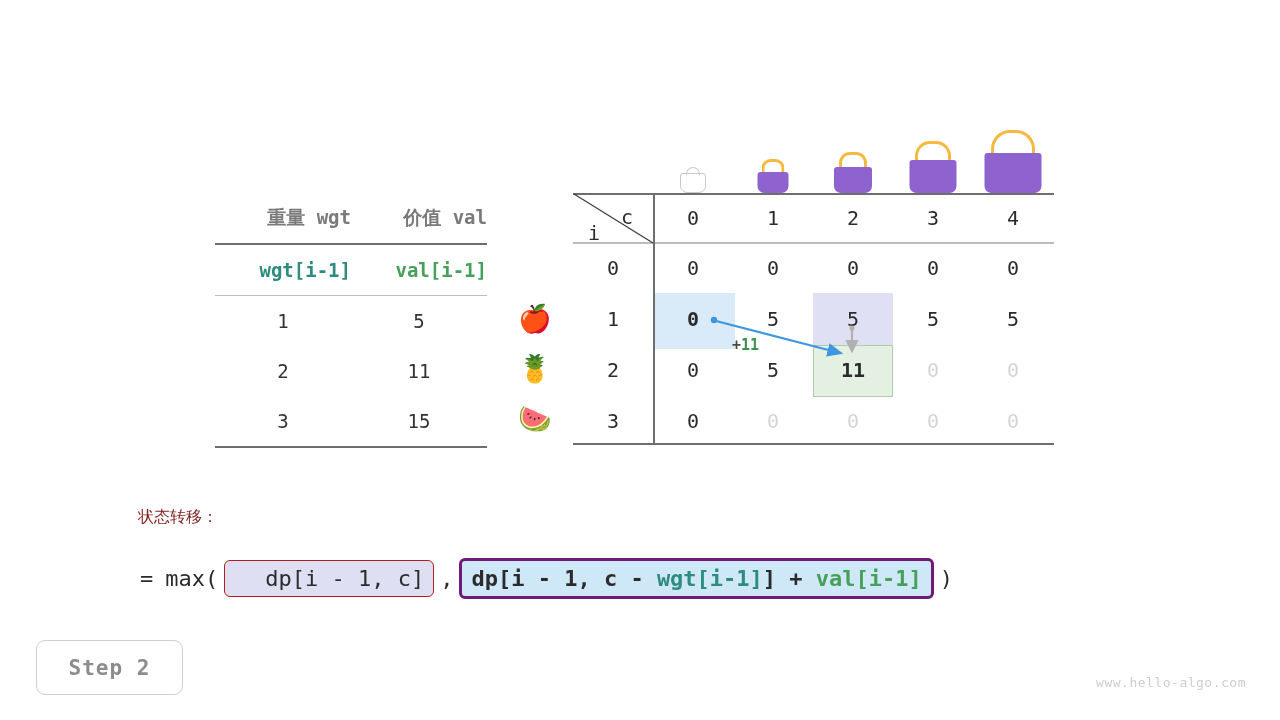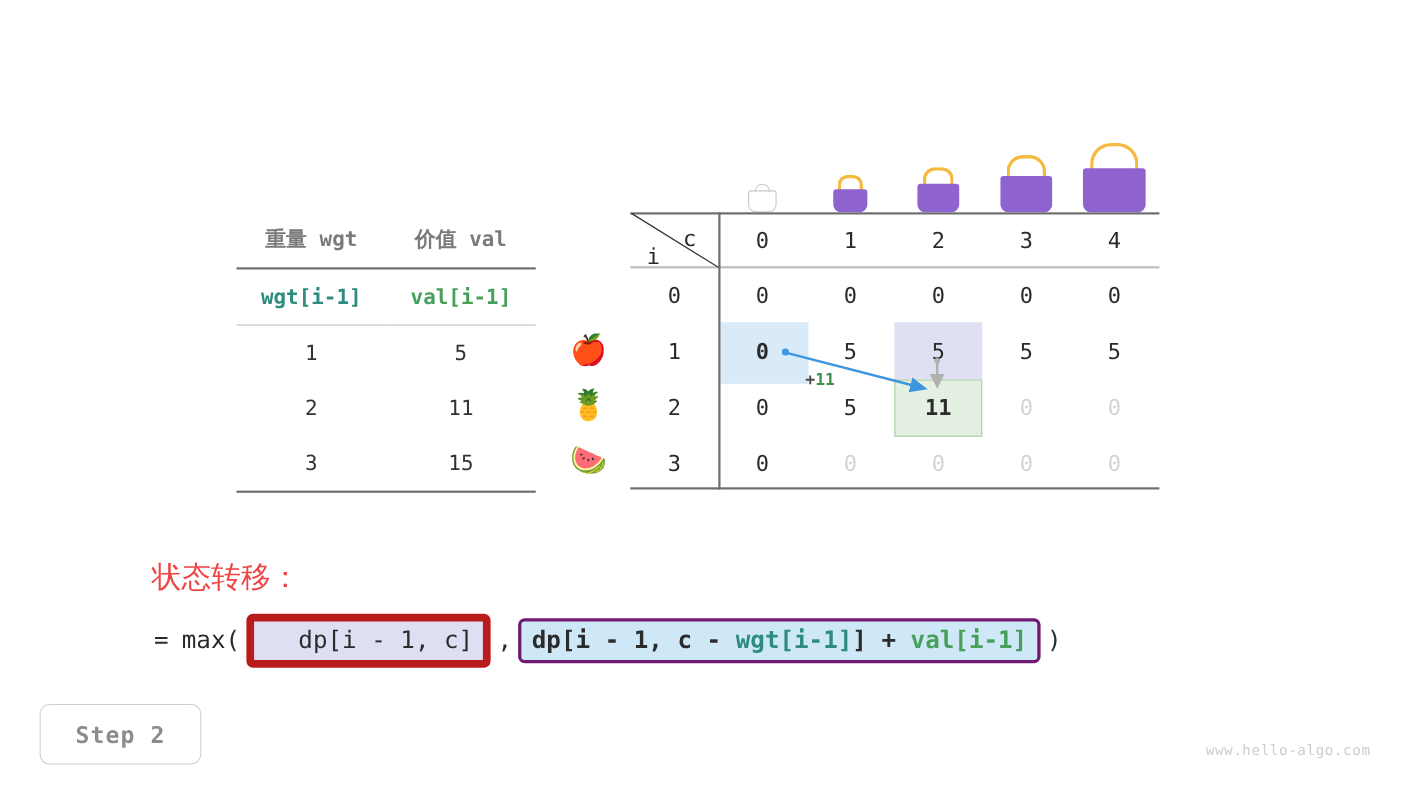--- a/index.html
+++ b/index.html
@@ -11,21 +11,21 @@
   .stage{position:absolute;inset:0;}
 
   
   #item-table{position:absolute;left:215px;top:193px;width:272px;}
   #item-table table{border-collapse:collapse;width:272px;}
   #item-table th,#item-table td{
     font-family:"DejaVu Sans Mono","Liberation Mono",monospace;
     font-size:19px;font-weight:bold;text-align:center;padding:0;height:50px;
     vertical-align:middle;
   }
-  #item-table th{color:#7a7a7a;}
+  #item-table th{color:#7a7a7a;text-align:right;}
   #item-table .sub-wgt{color:#2e8b7f;}
   #item-table .sub-val{color:#47a05a;}
   #item-table td.num{font-weight:normal;color:#333;font-size:19px;}
   .rule-top{border-bottom:2px solid #6e6e6e;}
   .rule-mid{border-bottom:1.5px solid #bdbdbd;}
   .rule-bot{border-bottom:2px solid #6e6e6e;}
 
   
   #fruit-col{position:absolute;left:505px;top:293px;width:60px;}
   .fruit{height:50px;display:flex;align-items:center;justify-content:center;
@@ -64,27 +64,27 @@
   .hl.green{background:#e3f0e2;border:1px solid #a9cfa6;box-sizing:border-box;}
 
   
   #plus-label{position:absolute;left:732px;top:336px;
     font-family:"DejaVu Sans Mono","Liberation Mono",monospace;
     font-size:15px;font-weight:bold;}
   #plus-label .sign{color:#4a4a4a;}
   #plus-label .amt{color:#3f8f4f;}
 
   
-  #transition-label{position:absolute;left:138px;top:507px;font-size:27px;color:#ef4444;}
+  #transition-label{position:absolute;left:138px;top:507px;font-size:16px;color:#7f1d1d;}
   #formula{position:absolute;left:134px;top:558px;display:flex;align-items:center;
     font-family:"DejaVu Sans Mono","Liberation Mono",monospace;font-size:22px;
     white-space:pre;color:#2b2b2b;}
   #formula .chip{padding:5px 9px;border-radius:6px;display:inline-block;}
   #formula .chip.green{background:#e2efe1;}
-  #formula .chip.purple{background:#dededf;background:#dfdff4;border:7px solid #b91c1c;padding-left:40px;}
+  #formula .chip.purple{background:#dededf;background:#dfdff4;border:1px solid #b91c1c;padding-left:40px;}
   #formula .chip.blue{background:#cfe8f7;border:3px solid #701a75;font-weight:bold;}
   #formula .plain{padding:0 6px;}
   #formula .tw{color:#2e8b7f;}
   #formula .tv{color:#47a05a;}
 
   
   #step-badge{position:absolute;left:36px;top:640px;width:145px;height:53px;
     border:1.6px solid #cfcfcf;border-radius:9px;display:flex;align-items:center;
     justify-content:center;font-family:"DejaVu Sans Mono","Liberation Mono",monospace;
     font-size:21px;font-weight:bold;color:#8c8c8c;letter-spacing:1px;}

